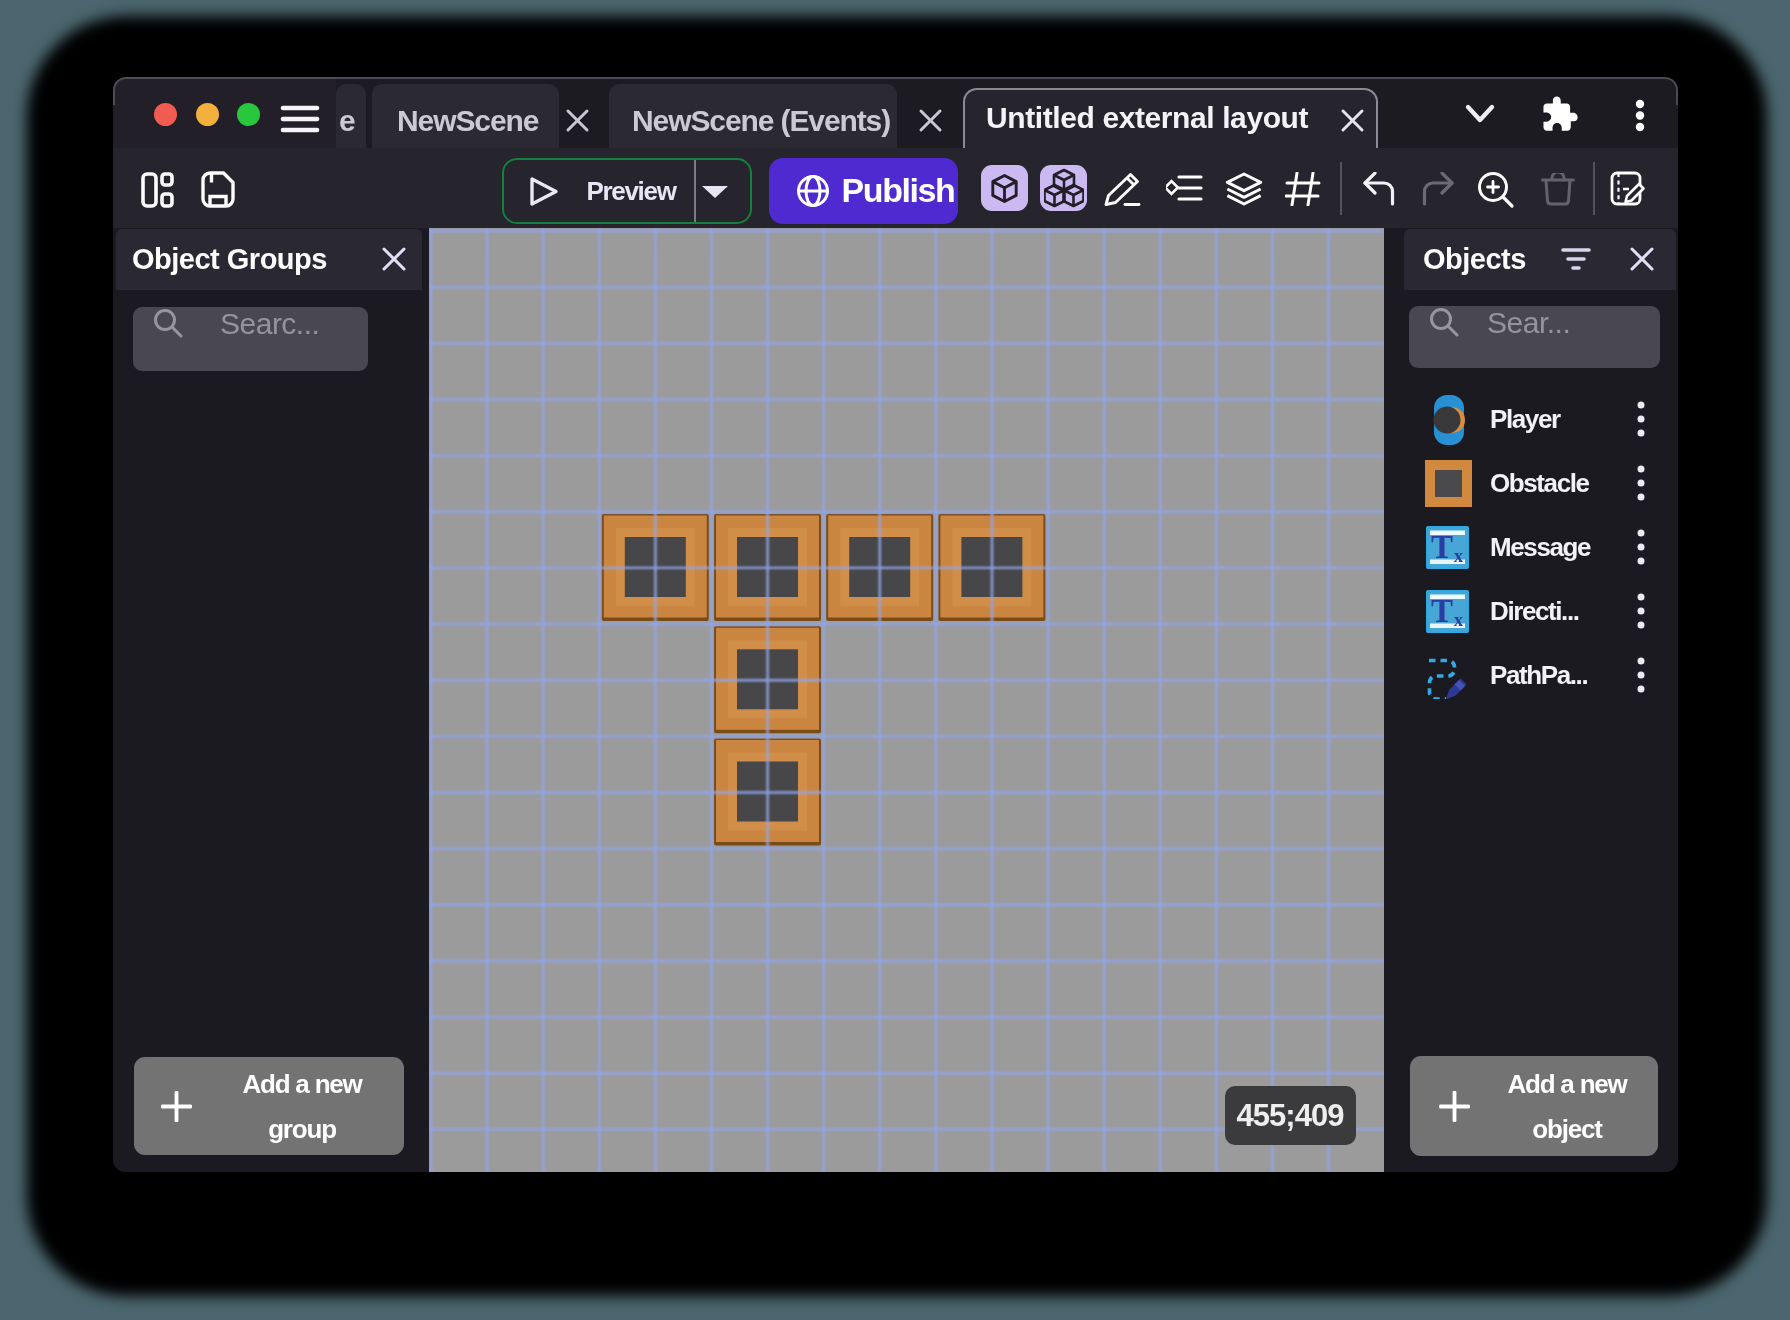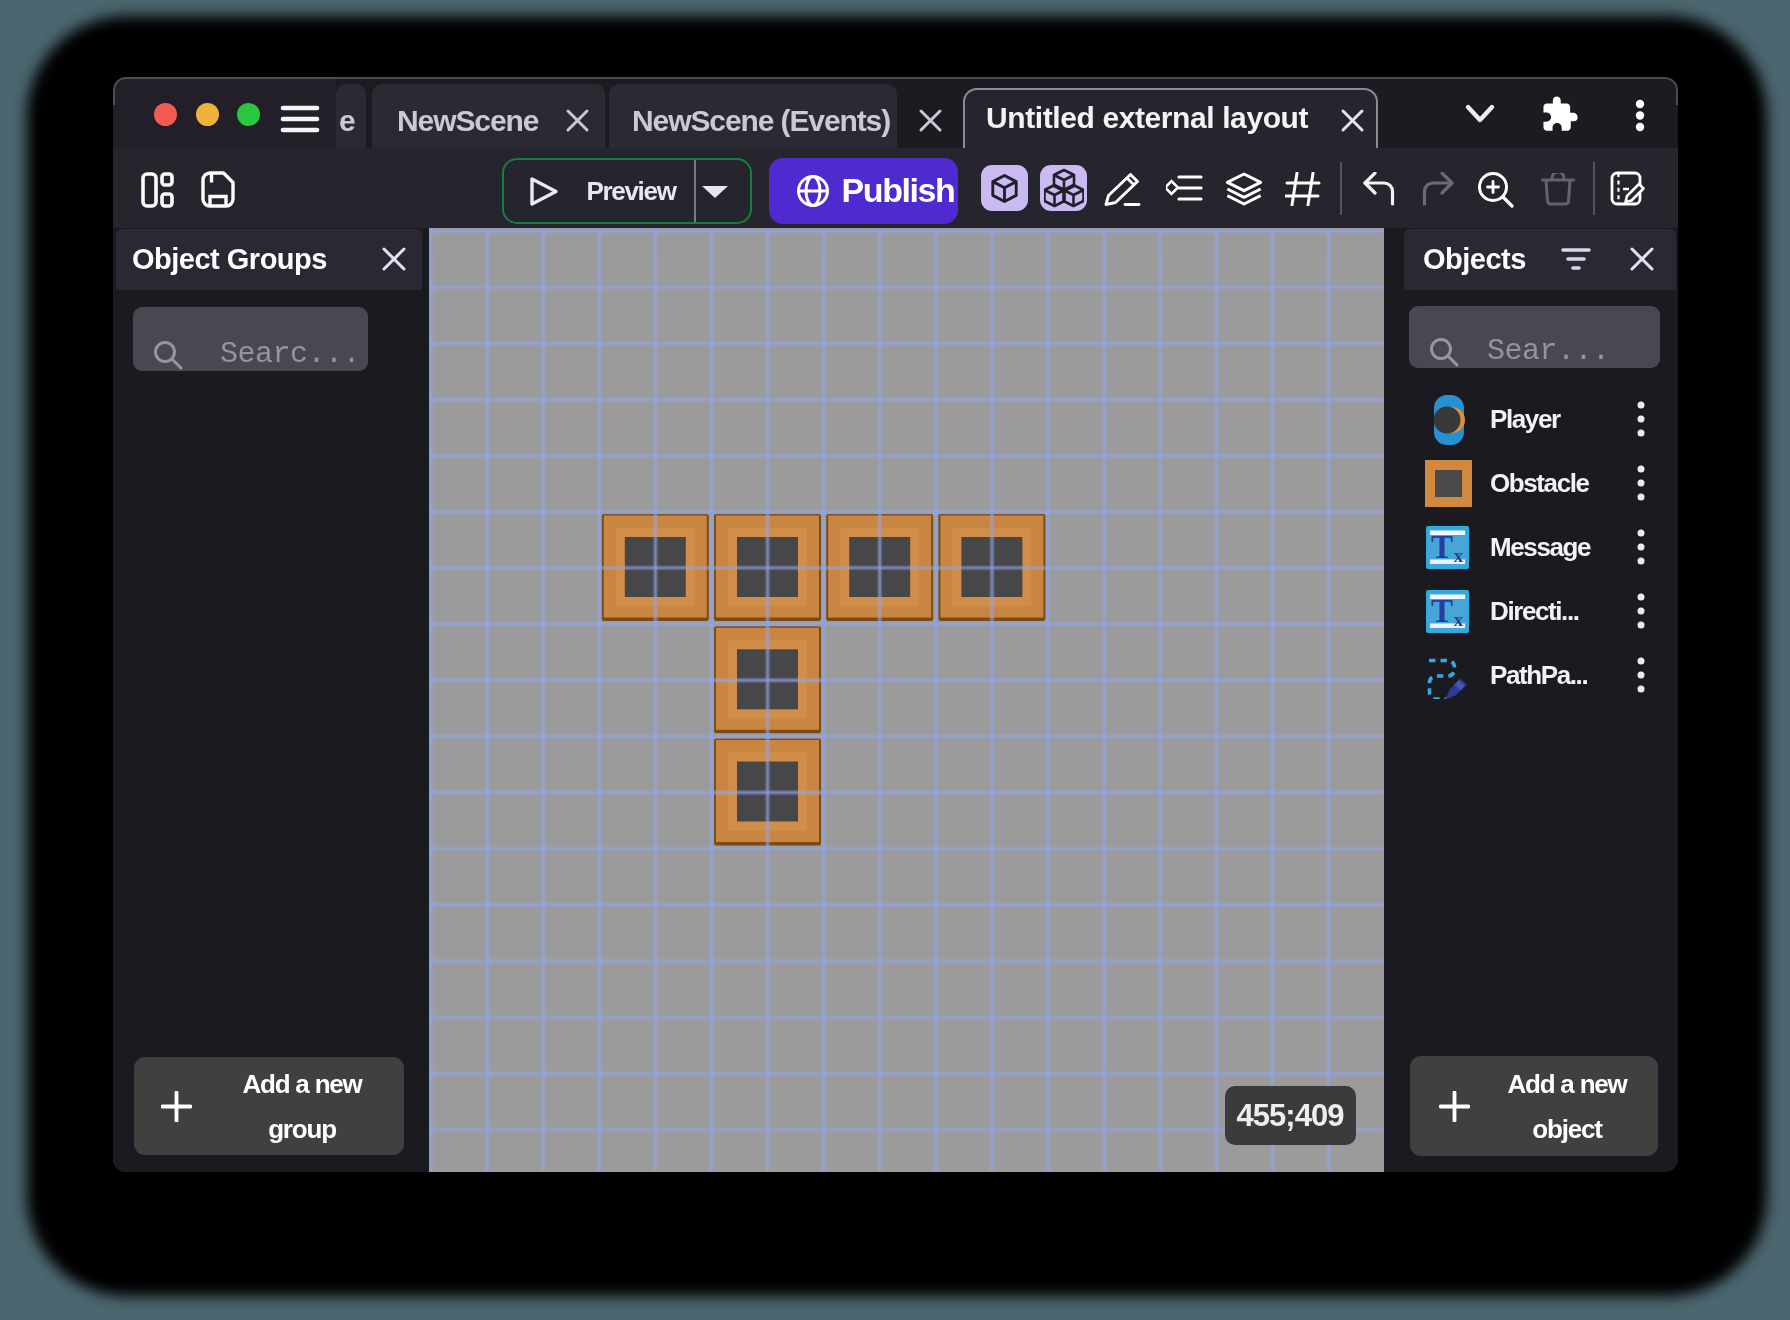--- a/index.html
+++ b/index.html
@@ -23,23 +23,23 @@
   .tab .lbl { position:absolute; top:7px; height:60px; display:flex; align-items:center; font-size:30px; font-weight:bold; color:#cbc9d4; letter-spacing:-1.1px; white-space:nowrap; }
   .tabx { position:absolute; top:23px; width:27px; height:27px; }
   #activetab { position:absolute; left:850px; top:11px; width:415px; height:60px; background:#26242d; border:2px solid #8d8a97; border-bottom:none; border-radius:14px 14px 0 0; }
   
   #toolbar { position:absolute; left:0; top:71px; width:100%; height:80px; background:#26242c; }
   .tbtn { position:absolute; border-radius:11px; }
   
   .panel { position:absolute; top:151px; height:944px; background:#1b1a21; }
   .phead { position:absolute; top:1px; background:#2a2933; border-radius:6px 6px 0 0; height:61px; display:flex; align-items:center; }
   .ptitle { color:#fdfdfe; font-size:29px; font-weight:bold; letter-spacing:-0.5px; }
-  .searchbox { position:absolute; background:#494851; border-radius:9px; display:flex; align-items:flex-end;font-family:Liberation Mono, monospace; }
+  .searchbox { position:absolute; background:#494851; border-radius:9px; display:flex; align-items:flex-start; }
   .searchtxt { color:#95949d; font-size:30px; letter-spacing:-0.5px; }
-  .purplebtn { position:absolute; background:#404040; border-radius:11px; color:#fff; }
+  .purplebtn { position:absolute; background:#737373; border-radius:11px; color:#fff; }
   .btntxt { position:absolute; text-align:center; color:#fff; font-weight:bold; font-size:26px; line-height:45px; letter-spacing:-1.2px; }
   .orow { position:absolute; left:0; width:100%; height:64px; }
   .olbl { position:absolute; left:106px; top:50%; transform:translateY(-50%); color:#f2f1f5; font-size:26px; font-weight:bold; letter-spacing:-1.4px; }
 </style>
 </head>
 <body>
 <div id="stage">
   <div id="blob"></div>
   <div id="win">
 
@@ -54,21 +54,21 @@
         <line x1="3" y1="4" x2="37" y2="4"></line>
         <line x1="3" y1="15" x2="37" y2="15"></line>
         <line x1="3" y1="26" x2="37" y2="26"></line>
       </g>
     </svg>
 
     <div class="tab" style="left:223px; width:30px;">
         <span class="lbl" style="left:3px;">e</span>
       </div>
 
-    <div class="tab" style="left:259px; width:233px;">
+    <div class="tab" style="left:259px; width:187px;">
       <span class="lbl" style="left:25px;">NewScene</span>
       <svg class="tabx" style="left:192px;" viewBox="0 0 27 27">
           <g stroke="#c9c7d1" stroke-width="3" stroke-linecap="round">
             <line x1="4" y1="4" x2="23" y2="23"></line>
             <line x1="23" y1="4" x2="4" y2="23"></line>
           </g>
         </svg>
     </div>
 
     <div class="tab" style="left:496px; width:288px;text-align:center;">

